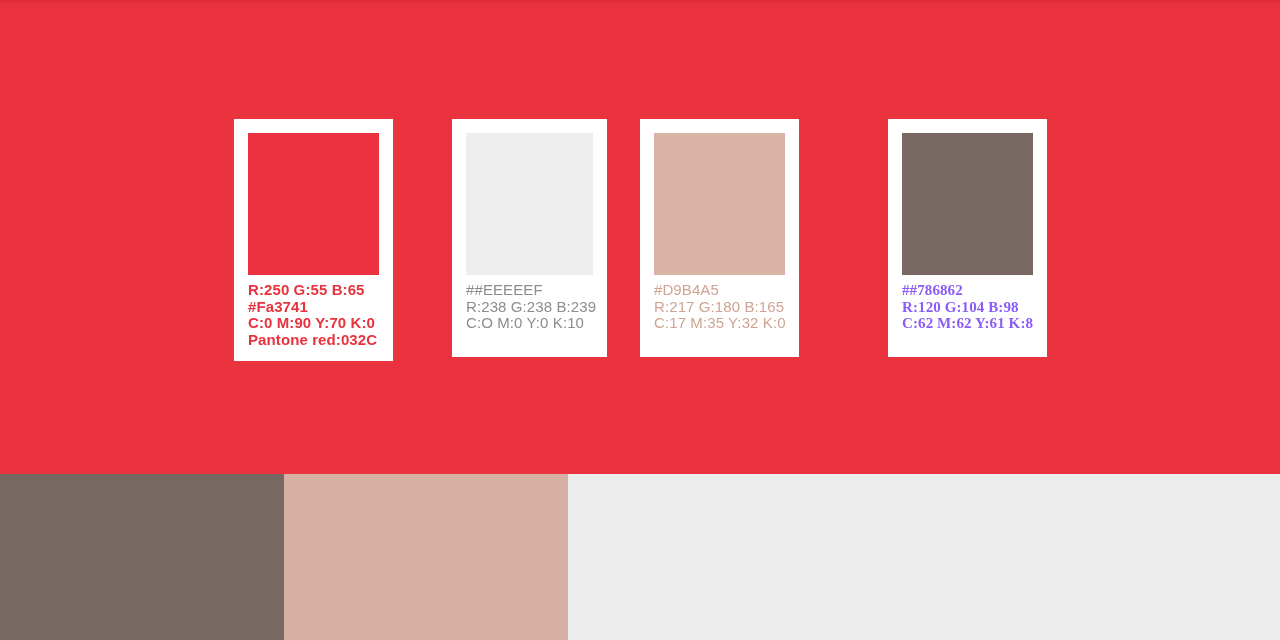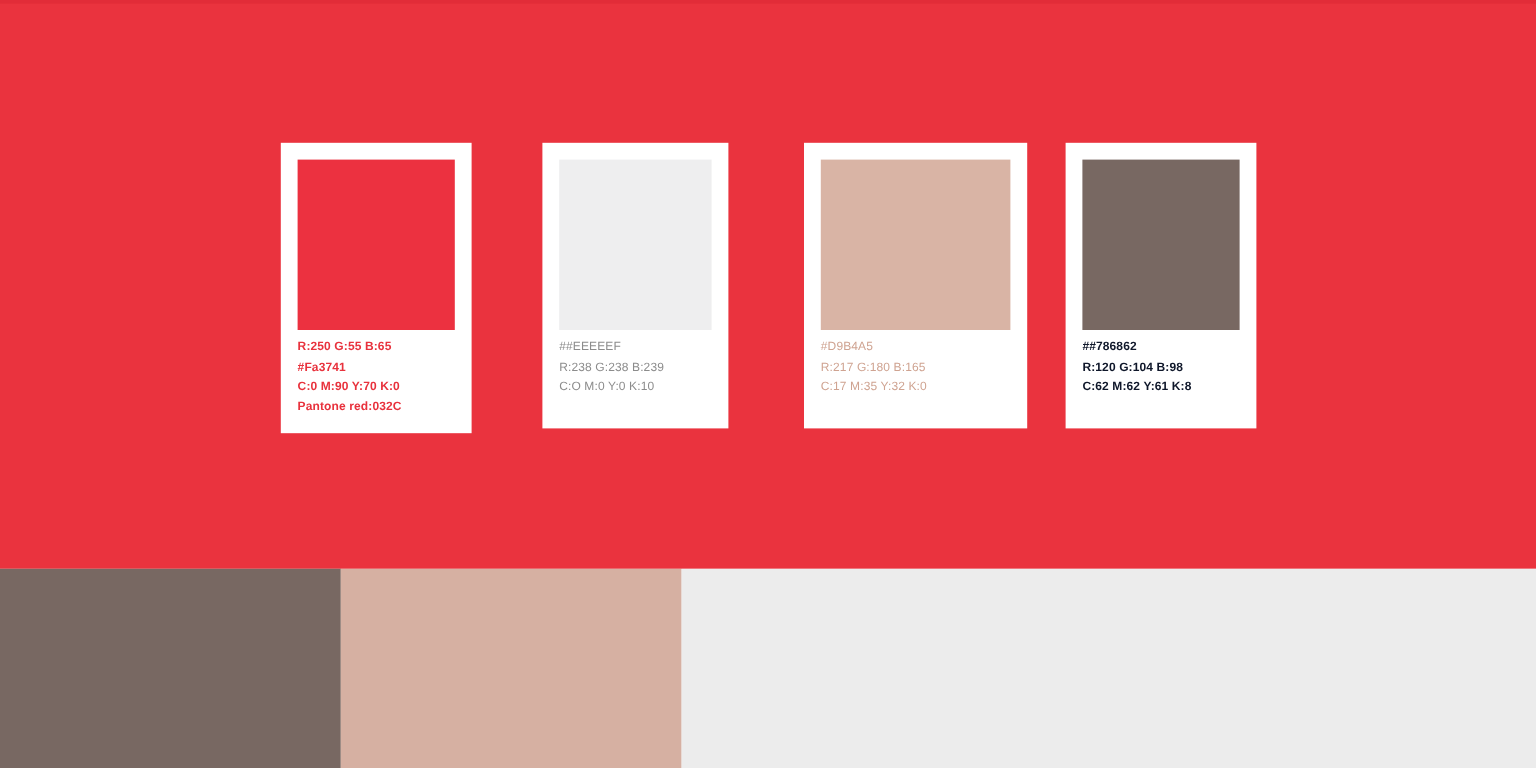--- a/index.html
+++ b/index.html
@@ -54,21 +54,21 @@
   }
   .card-info {
     position: absolute;
     left: 14px;
     right: 10px;
     top: 163px;
     line-height: 16.5px;
   }
   .info-line {
     display: block;
-    font-size: 10px;
+    font-size: 15px;
     letter-spacing: 0.1px;
     white-space: nowrap;
   }
   .card.accent .info-line { font-weight: bold; }
   .card.dark .info-line   { font-weight: bold; }
 
   
   #bottom-bar {
     position: absolute;
     left: 0;
@@ -102,31 +102,31 @@
         </div>
       </div>
       <div class="card" style="left: 452px; top: 119px; width: 155px; height: 238px;">
         <div class="card-chip" style="background: rgb(238, 238, 239);"></div>
         <div class="card-info" style="color: rgb(140, 140, 140);">
           <span class="info-line">##EEEEEF</span>
           <span class="info-line">R:238 G:238 B:239</span>
           <span class="info-line">C:O M:0 Y:0 K:10</span>
         </div>
       </div>
-      <div class="card" style="left: 670px; top: 119px; width: 186px; height: 238px;">
+      <div class="card" style="left: 640px; top: 119px; width: 159px; height: 238px;">
         <div class="card-chip" style="background: rgb(217, 180, 165);"></div>
         <div class="card-info" style="color: rgb(207, 163, 145);">
           <span class="info-line">#D9B4A5</span>
           <span class="info-line">R:217 G:180 B:165</span>
           <span class="info-line">C:17 M:35 Y:32 K:0</span>
         </div>
       </div>
       <div class="card dark" style="left: 888px; top: 119px; width: 159px; height: 238px;">
         <div class="card-chip" style="background: rgb(120, 104, 98);"></div>
-        <div class="card-info" style="color: #0f172a;">
+        <div class="card-info" style="color: #8b5cf6; font-family: Liberation Serif, serif;">
           <span class="info-line">##786862</span>
           <span class="info-line">R:120 G:104 B:98</span>
           <span class="info-line">C:62 M:62 Y:61 K:8</span>
         </div>
       </div>
     </div>
 
   <div id="bottom-bar">
       <div class="bar-seg" style="left: 0px; width: 284px; background: rgb(120, 104, 98);"></div>
       <div class="bar-seg" style="left: 284px; width: 284px; background: rgb(214, 176, 162);"></div>

